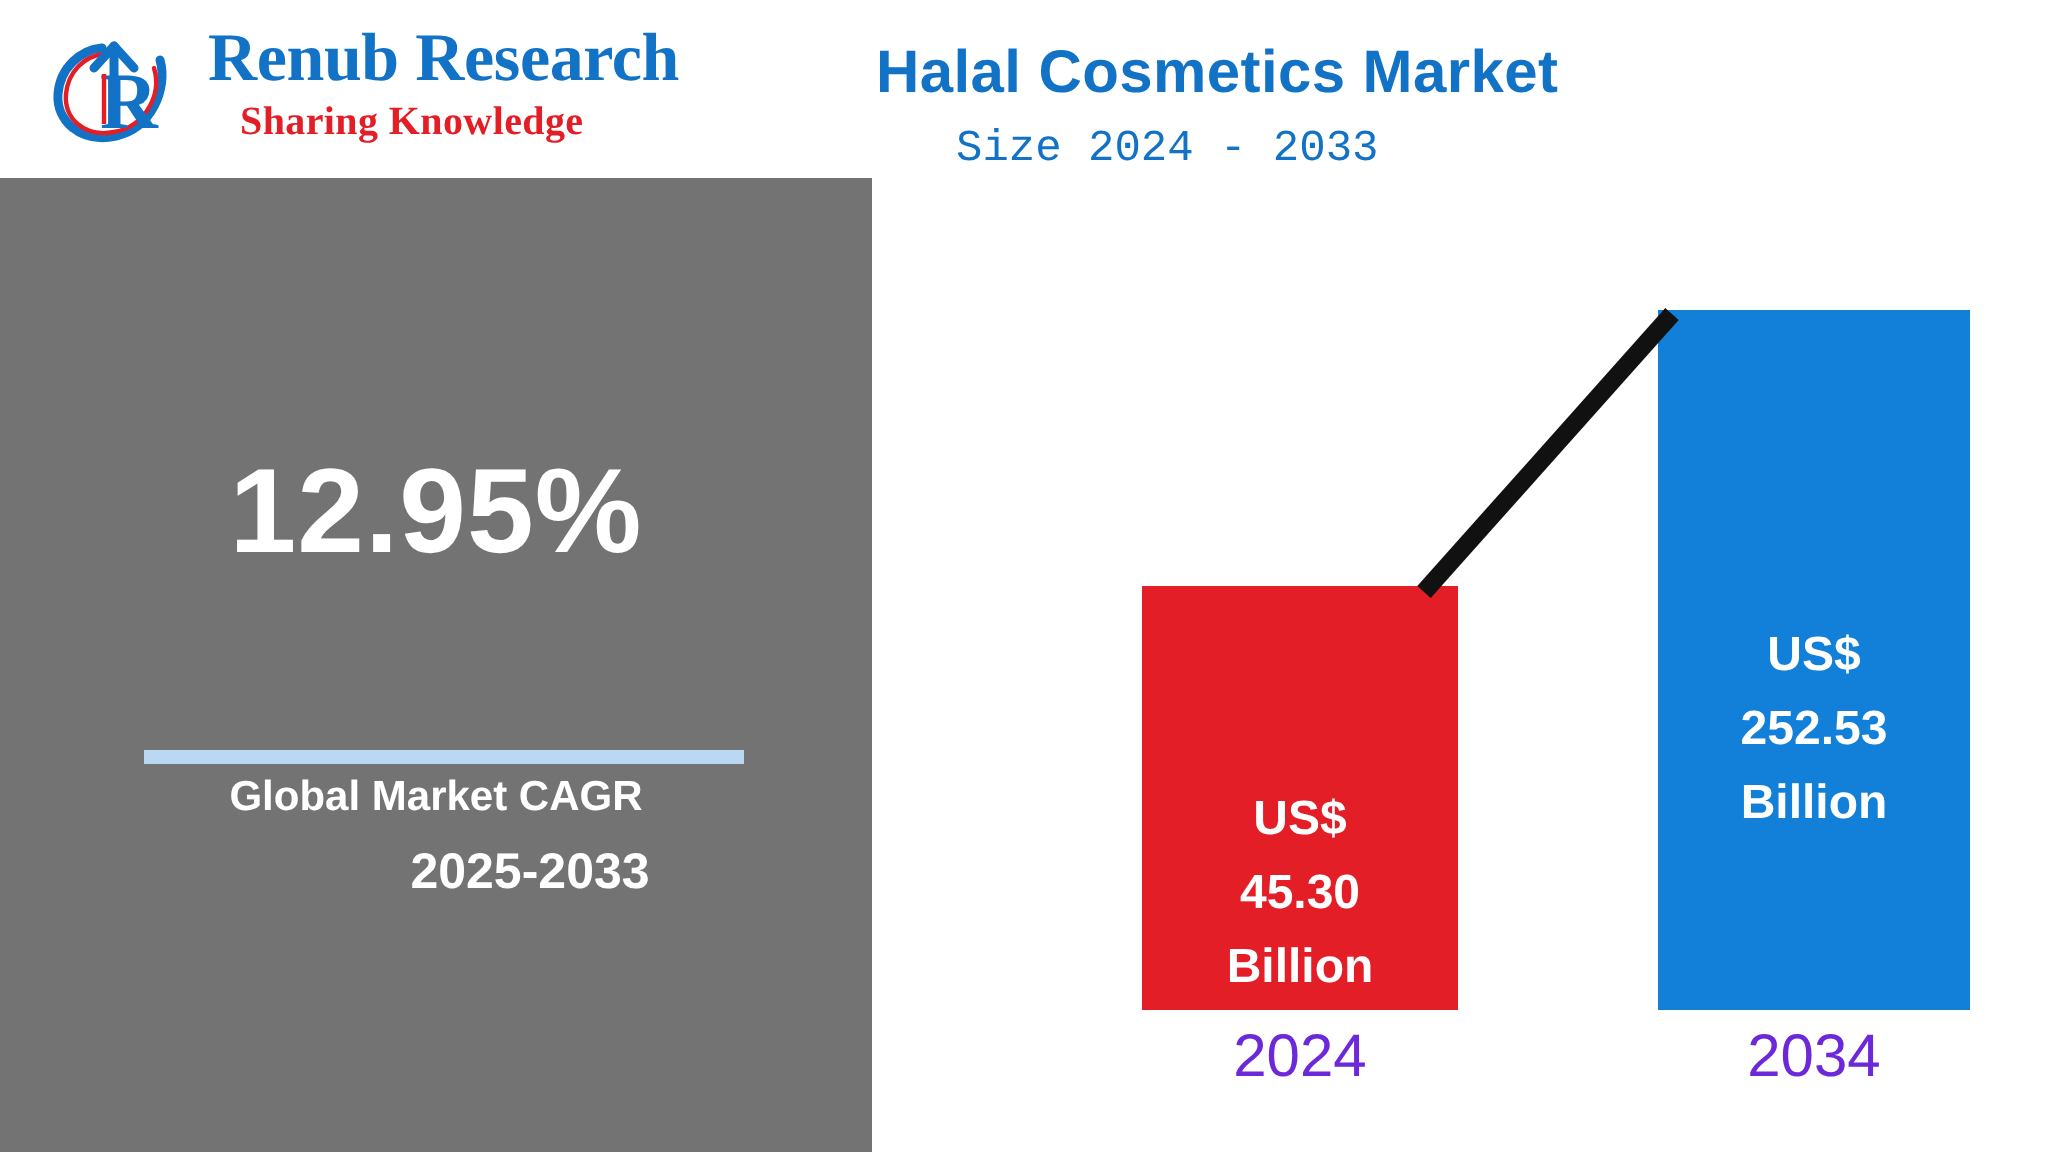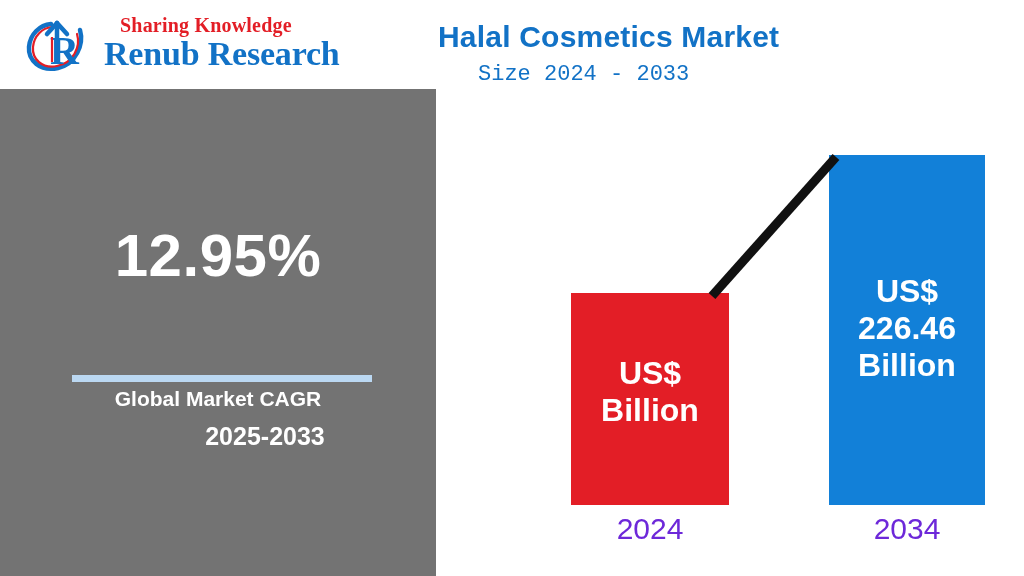--- a/index.html
+++ b/index.html
@@ -136,23 +136,24 @@
   .bar {
     position: absolute;
     box-sizing: border-box;
   }
   .bar-label {
     position: absolute;
     left: 0;
     width: 100%;
     text-align: center;
     color: #ffffff;
-    font-size: 32px;
+    font-size: 24px;
     font-weight: bold;
     line-height: 37px;
+    margin-top: 36px;
   }
   #bar-2024 {
     left: 571px;
     top: 293px;
     width: 158px;
     height: 212px;
     background: #E31E26;
   }
   #bar-2024 .bar-label { top: 62px; }
   #bar-2033 {
@@ -194,47 +195,48 @@
       <svg width="76" height="66" viewBox="0 0 76 66" xmlns="http://www.w3.org/2000/svg">
         <path d="M58 16 C62 30 54 50 36 54 C18 58 6 46 7 33 C8 20 18 11 29 10" fill="none" stroke="#1272C6" stroke-width="4.5" stroke-linecap="round"></path>
         <path d="M55 20 C59 33 51 49 35 52 C20 55 10 45 11 33 C12 22 20 14 30 13" fill="none" stroke="#E31E26" stroke-width="2.2" stroke-linecap="round"></path>
         <path d="M25 20 L35 9 L45 20" fill="none" stroke="#1272C6" stroke-width="4.5" stroke-linecap="round" stroke-linejoin="round"></path>
         <path d="M35 9 L35 30" fill="none" stroke="#1272C6" stroke-width="4.5" stroke-linecap="round"></path>
         <text x="28" y="50" font-family="Liberation Serif, serif" font-size="40" font-weight="bold" fill="#1272C6">R</text>
         <path d="M30 23 L30 48" fill="none" stroke="#E31E26" stroke-width="2.2"></path>
       </svg>
     </div>
     <div id="logo-text">
+      <div id="logo-title">Renub Research</div>
       <div id="logo-tagline">Sharing Knowledge</div>
-      <div id="logo-title">Renub Research</div>
     </div>
   </div>
 
   <div id="chart-title">Halal Cosmetics Market</div>
   <div id="chart-subtitle">Size 2024 - 2033</div>
 
   <div id="cagr-panel">
     <div id="cagr-value">12.95%</div>
     <div id="cagr-divider"></div>
     <div id="cagr-label">Global Market CAGR</div>
     <div id="cagr-period">2025-2033</div>
 
   </div>
 
   <div id="bar-2024" class="bar">
     <div class="bar-label">
       <div>US$</div>
+      <div>45.30</div>
       <div>Billion</div>
     </div>
   </div>
 
   <div id="bar-2033" class="bar">
     <div class="bar-label">
       <div>US$</div>
-      <div>226.46</div>
+      <div>252.53</div>
       <div>Billion</div>
     </div>
   </div>
 
   <svg id="connector-svg" viewBox="0 0 1024 576" xmlns="http://www.w3.org/2000/svg">
     <line x1="712" y1="296" x2="836" y2="157" stroke="#111111" stroke-width="9"></line>
   </svg>
 
   <div id="axis-2024" class="axis-label">2024</div>
   <div id="axis-2033" class="axis-label">2034</div>

